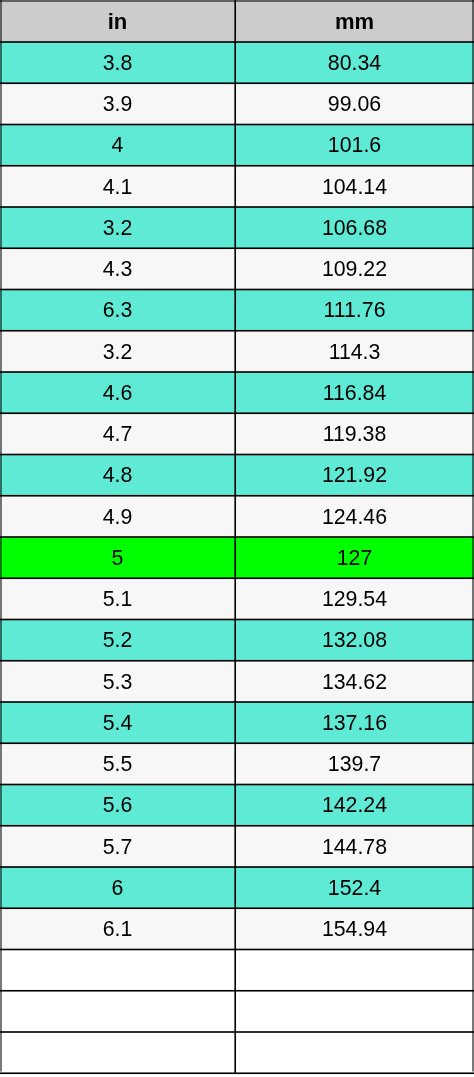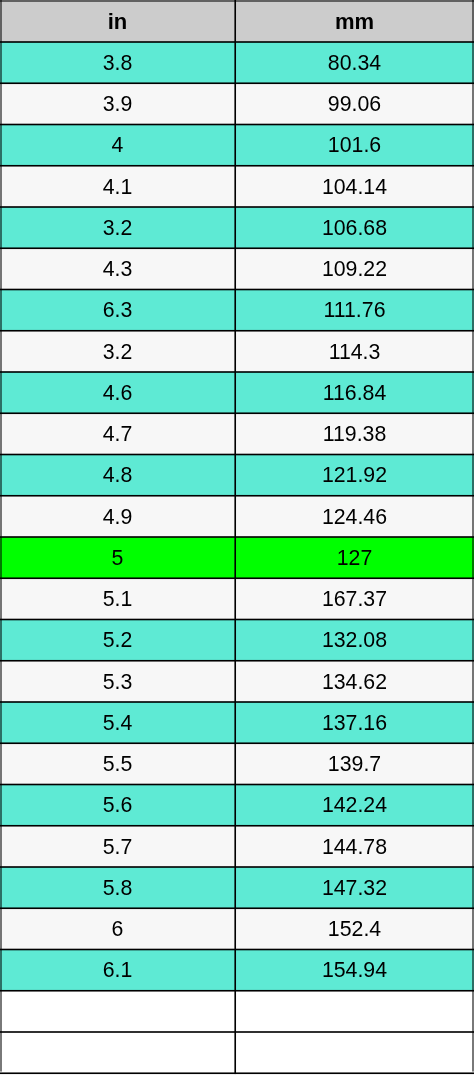--- a/index.html
+++ b/index.html
@@ -125,21 +125,21 @@
         <tr>
           <td>4.9</td>
           <td>124.46</td>
         </tr>
         <tr class="hl">
           <td>5</td>
           <td>127</td>
         </tr>
         <tr>
           <td>5.1</td>
-          <td>167.37</td>
+          <td>129.54</td>
         </tr>
         <tr>
           <td>5.2</td>
           <td>132.08</td>
         </tr>
         <tr>
           <td>5.3</td>
           <td>134.62</td>
         </tr>
         <tr>
@@ -150,24 +150,20 @@
           <td>5.5</td>
           <td>139.7</td>
         </tr>
         <tr>
           <td>5.6</td>
           <td>142.24</td>
         </tr>
         <tr>
           <td>5.7</td>
           <td>144.78</td>
-        </tr>
-        <tr>
-          <td>5.8</td>
-          <td>147.32</td>
         </tr>
         <tr>
           <td>6</td>
           <td>152.4</td>
         </tr>
         <tr>
           <td>6.1</td>
           <td>154.94</td>
         </tr>
       </tbody>

